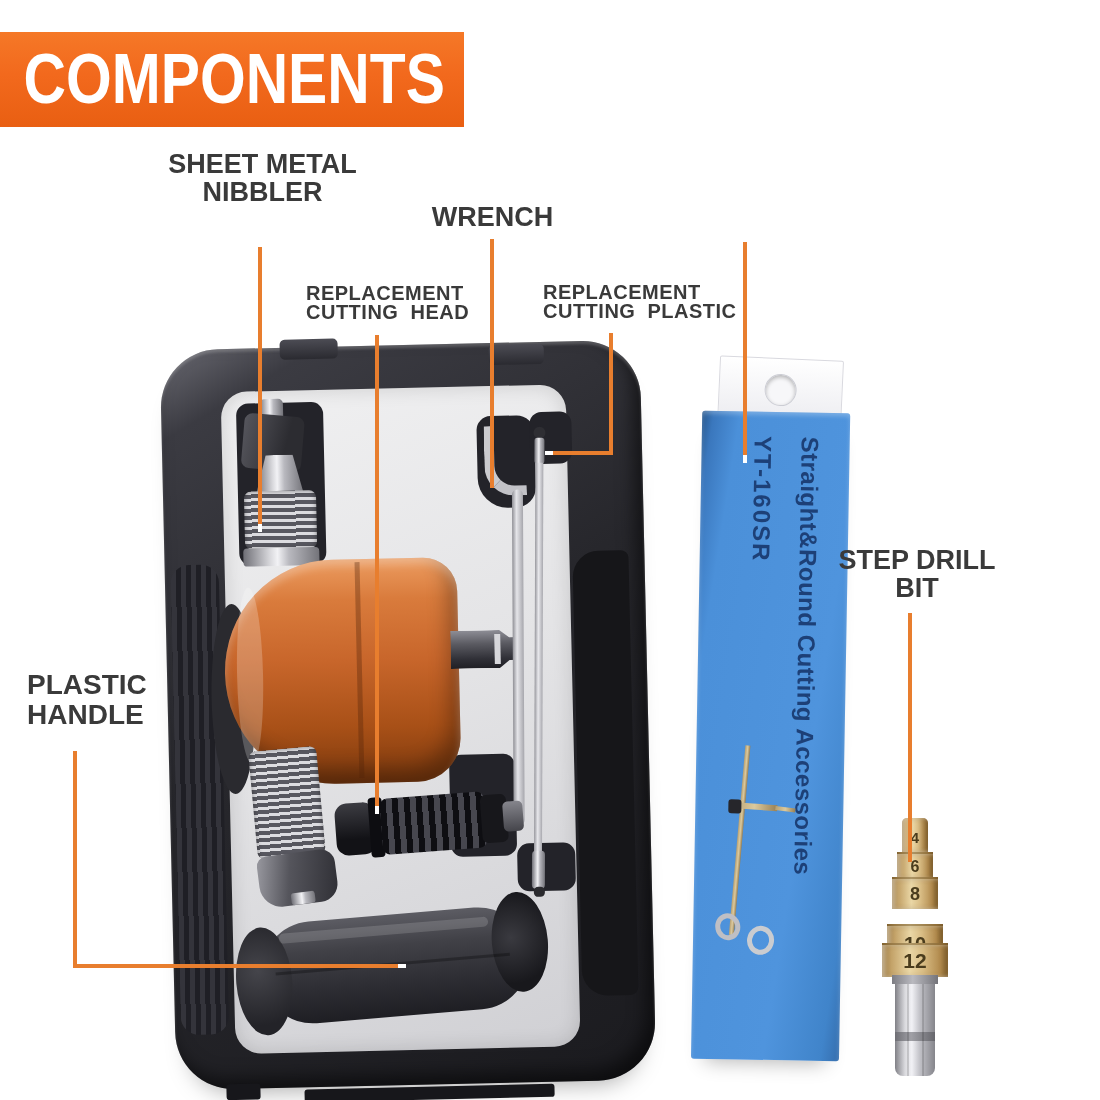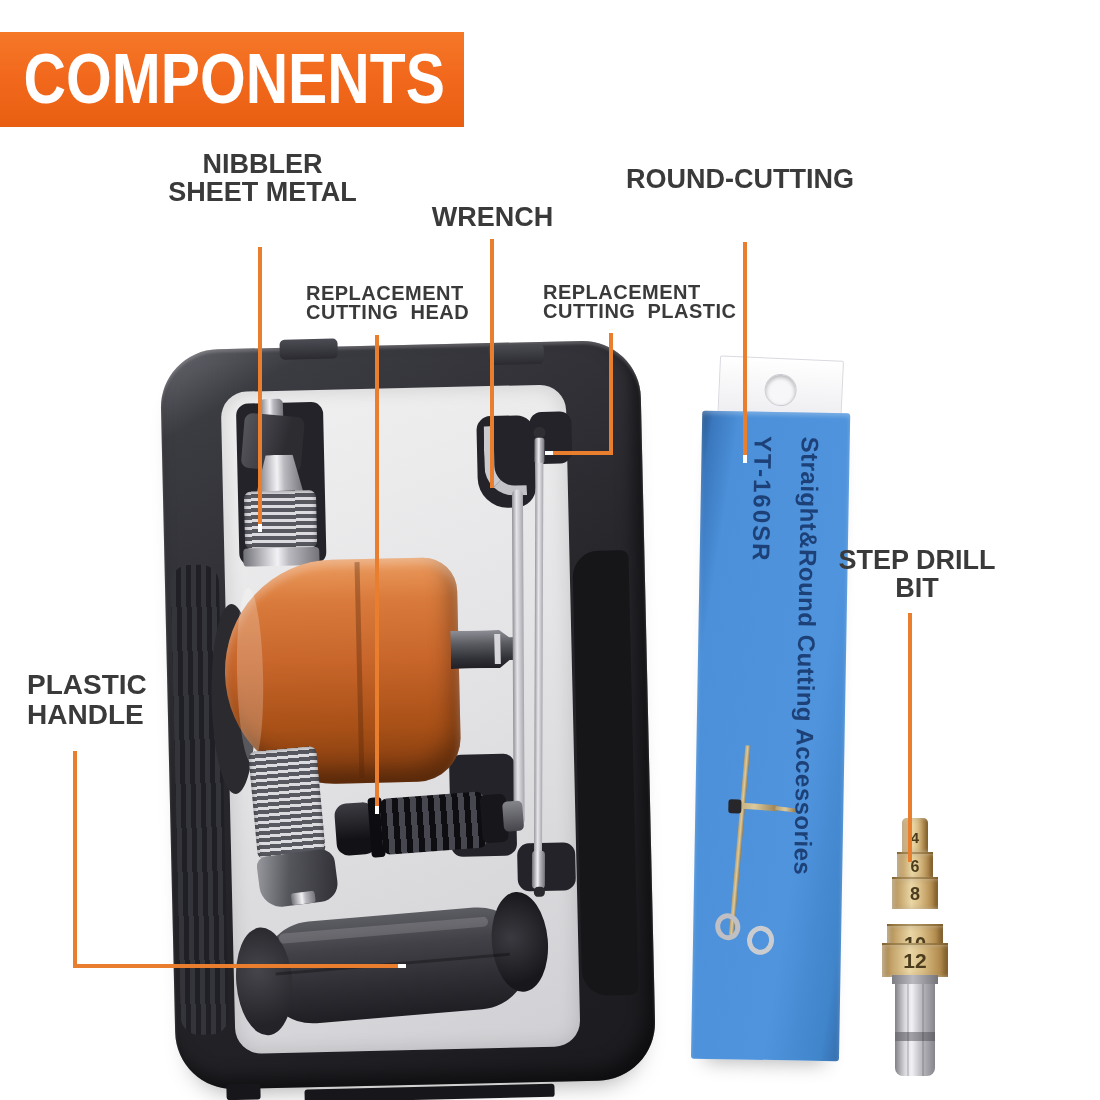--- a/index.html
+++ b/index.html
@@ -95,26 +95,25 @@
 </head>
 <body>
 
 <div class="stage">
 
   <div class="abs header">
     <span class="header-title">COMPONENTS</span>
   </div>
 
   <div class="abs lbl lbl-big lbl-nibbler">
+    <div>SHEET METAL</div>
     <div>NIBBLER</div>
-    <div>SHEET METAL</div>
   </div>
   <div class="abs lbl lbl-big lbl-wrench">WRENCH</div>
   <div class="abs lbl lbl-big lbl-round">
-    <div>ROUND-CUTTING</div>
   </div>
   <div class="abs lbl lbl-small lbl-rhead">
     <div>REPLACEMENT</div>
     <div>CUTTING HEAD</div>
   </div>
   <div class="abs lbl lbl-small lbl-rblades">
     <div>REPLACEMENT</div>
     <div>CUTTING PLASTIC</div>
   </div>
   <div class="abs lbl lbl-big lbl-step">

